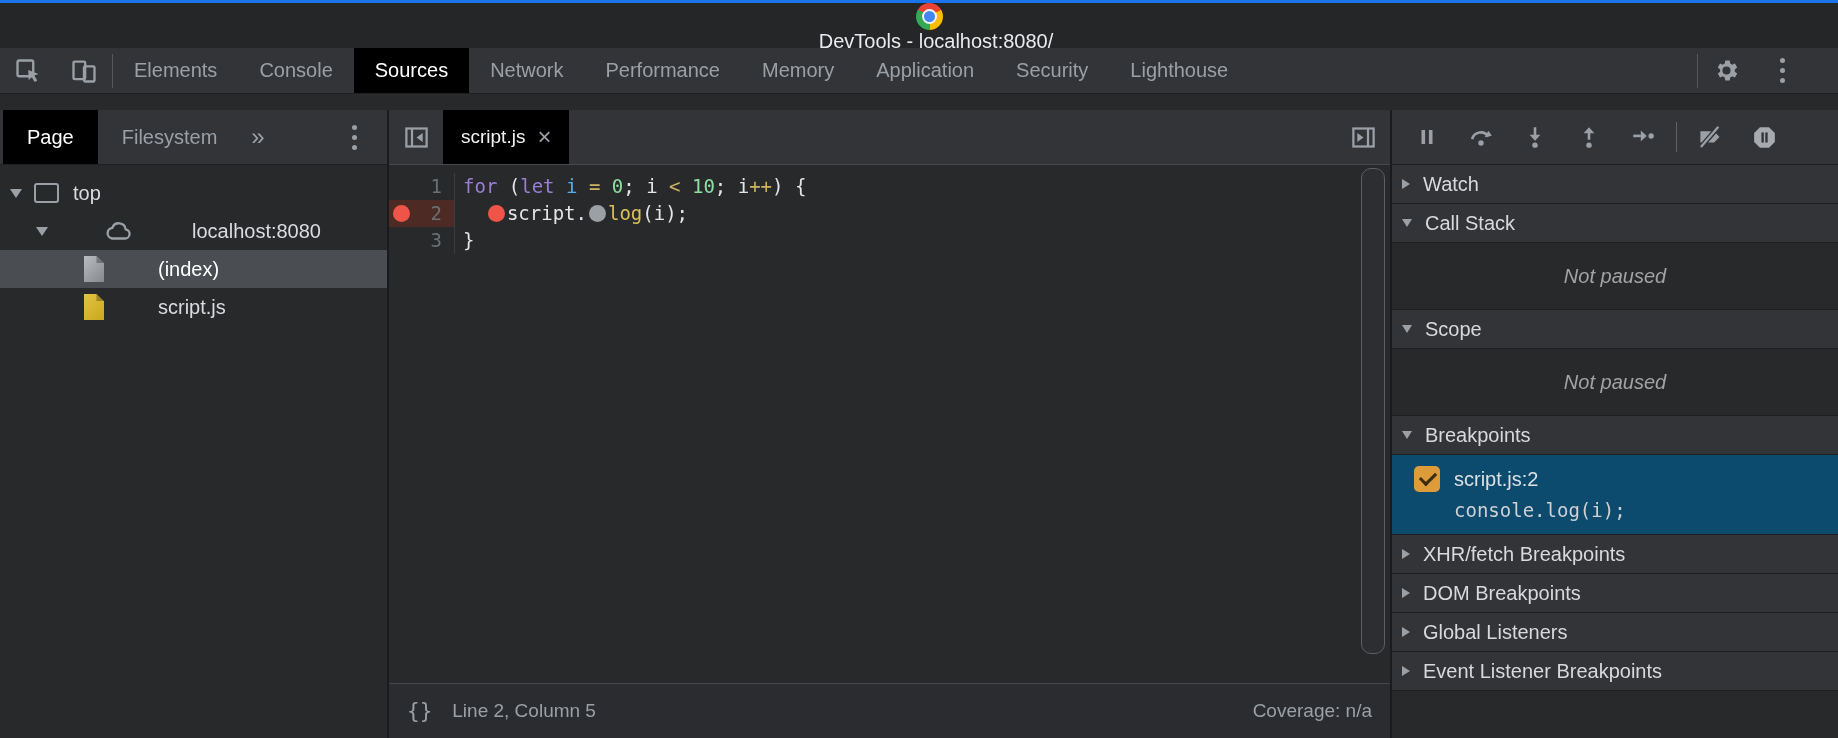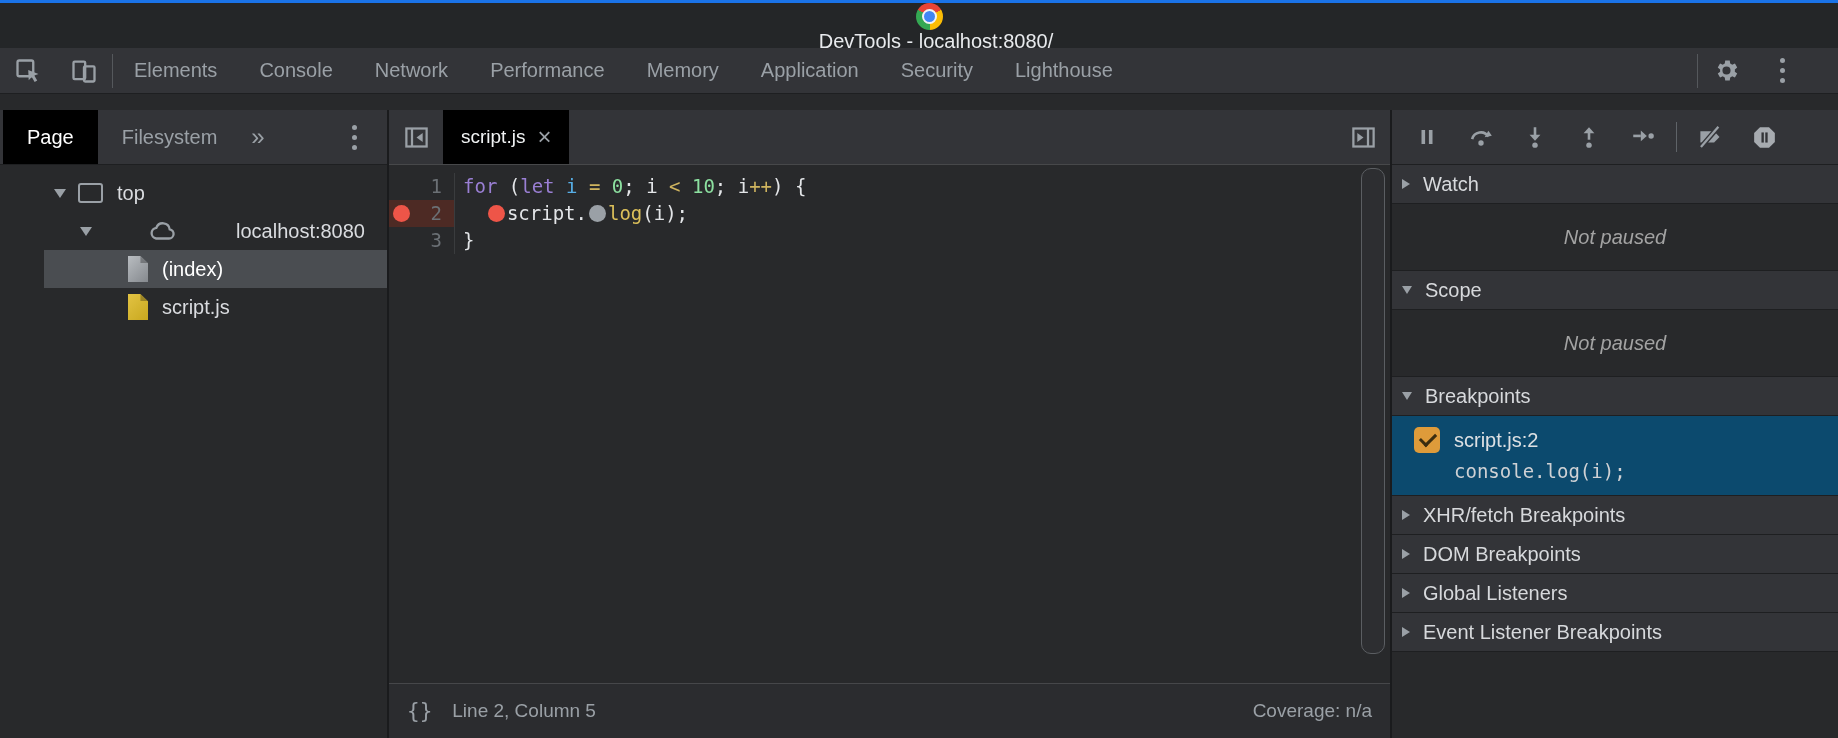--- a/index.html
+++ b/index.html
@@ -48,24 +48,24 @@
   
   .left-panel { width:389px; flex:none; background:var(--contentbg,#28292b);
     border-right:2px solid #1a1b1d; display:flex; flex-direction:column; }
   .panel-top { height:55px; flex:none; background:var(--barbg,#333438); border-bottom:1px solid #1e1f21;
     display:flex; align-items:stretch; padding-left:3px; }
   .side-tab { display:flex; align-items:center; padding:0 24px; font-size:20px; color:var(--text2,#9aa0a6); }
   .side-tab.selected { background:#000; color:#fff; }
   .chevrons { display:flex; align-items:center; font-size:24px; color:#9aa0a6; padding:0 10px; }
   .panel-top .kebab { justify-content:center; margin-right:30px; }
 
-  .tree { padding-top:9px; font-size:20px;padding-left:44px; }
+  .tree { padding-top:9px; font-size:20px; }
   .tree-row { height:38px; display:flex; align-items:center; }
   .tree-row.selected { background:#4a4d51; color:#fff; }
-  .tree-row.d0 { padding-left:10px; } .tree-row.d1 { padding-left:36px;gap:44px; } .tree-row.d2 { padding-left:84px; }
+  .tree-row.d0 { padding-left:10px; } .tree-row.d1 { padding-left:36px;gap:44px; } .tree-row.d2 { padding-left:84px;gap:40px; }
   .tri-d { width:0; height:0; border-top:9px solid #9aa0a6; border-left:6px solid transparent;
     border-right:6px solid transparent; margin-right:12px; flex:none; }
   .tri-r { width:0; height:0; border-left:9px solid #9aa0a6; border-top:6px solid transparent;
     border-bottom:6px solid transparent; margin-right:12px; flex:none; }
   .tree-icon { margin-right:14px; flex:none; display:flex; align-items:center; justify-content:center; }
   .frame-icon { width:25px; height:20px; border:2.5px solid #9aa0a6; border-radius:3px; }
   .file-icon { width:20px; height:26px; position:relative;
     clip-path:polygon(0 0,62% 0,100% 28%,100% 100%,0 100%); }
   .file-icon::after { content:""; position:absolute; right:0; top:0; width:38%; height:28%;
     background:rgba(0,0,0,.28); clip-path:polygon(0 0,100% 100%,0 100%); }
@@ -164,20 +164,21 @@
     </div>
     <div class="tbtn">
       <svg width="28" height="28" viewBox="0 0 24 24" fill="none" stroke="currentColor" stroke-width="2">
         <rect x="3" y="4" width="10" height="15" rx="1"></rect>
         <rect x="12" y="8" width="9" height="13" rx="1"></rect>
       </svg>
     </div>
     <div class="vdiv"></div>
     <div class="tool-tab">Elements</div>
     <div class="tool-tab">Console</div>
+    <div class="tool-tab selected">Sources</div>
     <div class="tool-tab">Network</div>
     <div class="tool-tab">Performance</div>
     <div class="tool-tab">Memory</div>
     <div class="tool-tab">Application</div>
     <div class="tool-tab">Security</div>
     <div class="tool-tab">Lighthouse</div>
     <div class="spacer"></div>
     <div class="vdiv"></div>
     <div class="tbtn">
       <svg width="27" height="27" viewBox="0 0 24 24" fill="currentColor">
@@ -340,20 +341,24 @@
             <rect x="12.7" y="7.5" width="2.1" height="9" fill="#333438"></rect>
           </svg>
         </div>
       </div>
 
       <div class="sections">
         <div class="sec-header">
           <span class="tri-r"></span>
           <span>Watch</span>
         </div>
+        <div class="sec-header">
+          <span class="tri-d"></span>
+          <span>Call Stack</span>
+        </div>
         <div class="sec-content">
           <div class="not-paused">Not paused</div>
         </div>
         <div class="sec-header">
           <span class="tri-d"></span>
           <span>Scope</span>
         </div>
         <div class="sec-content">
           <div class="not-paused">Not paused</div>
         </div>

